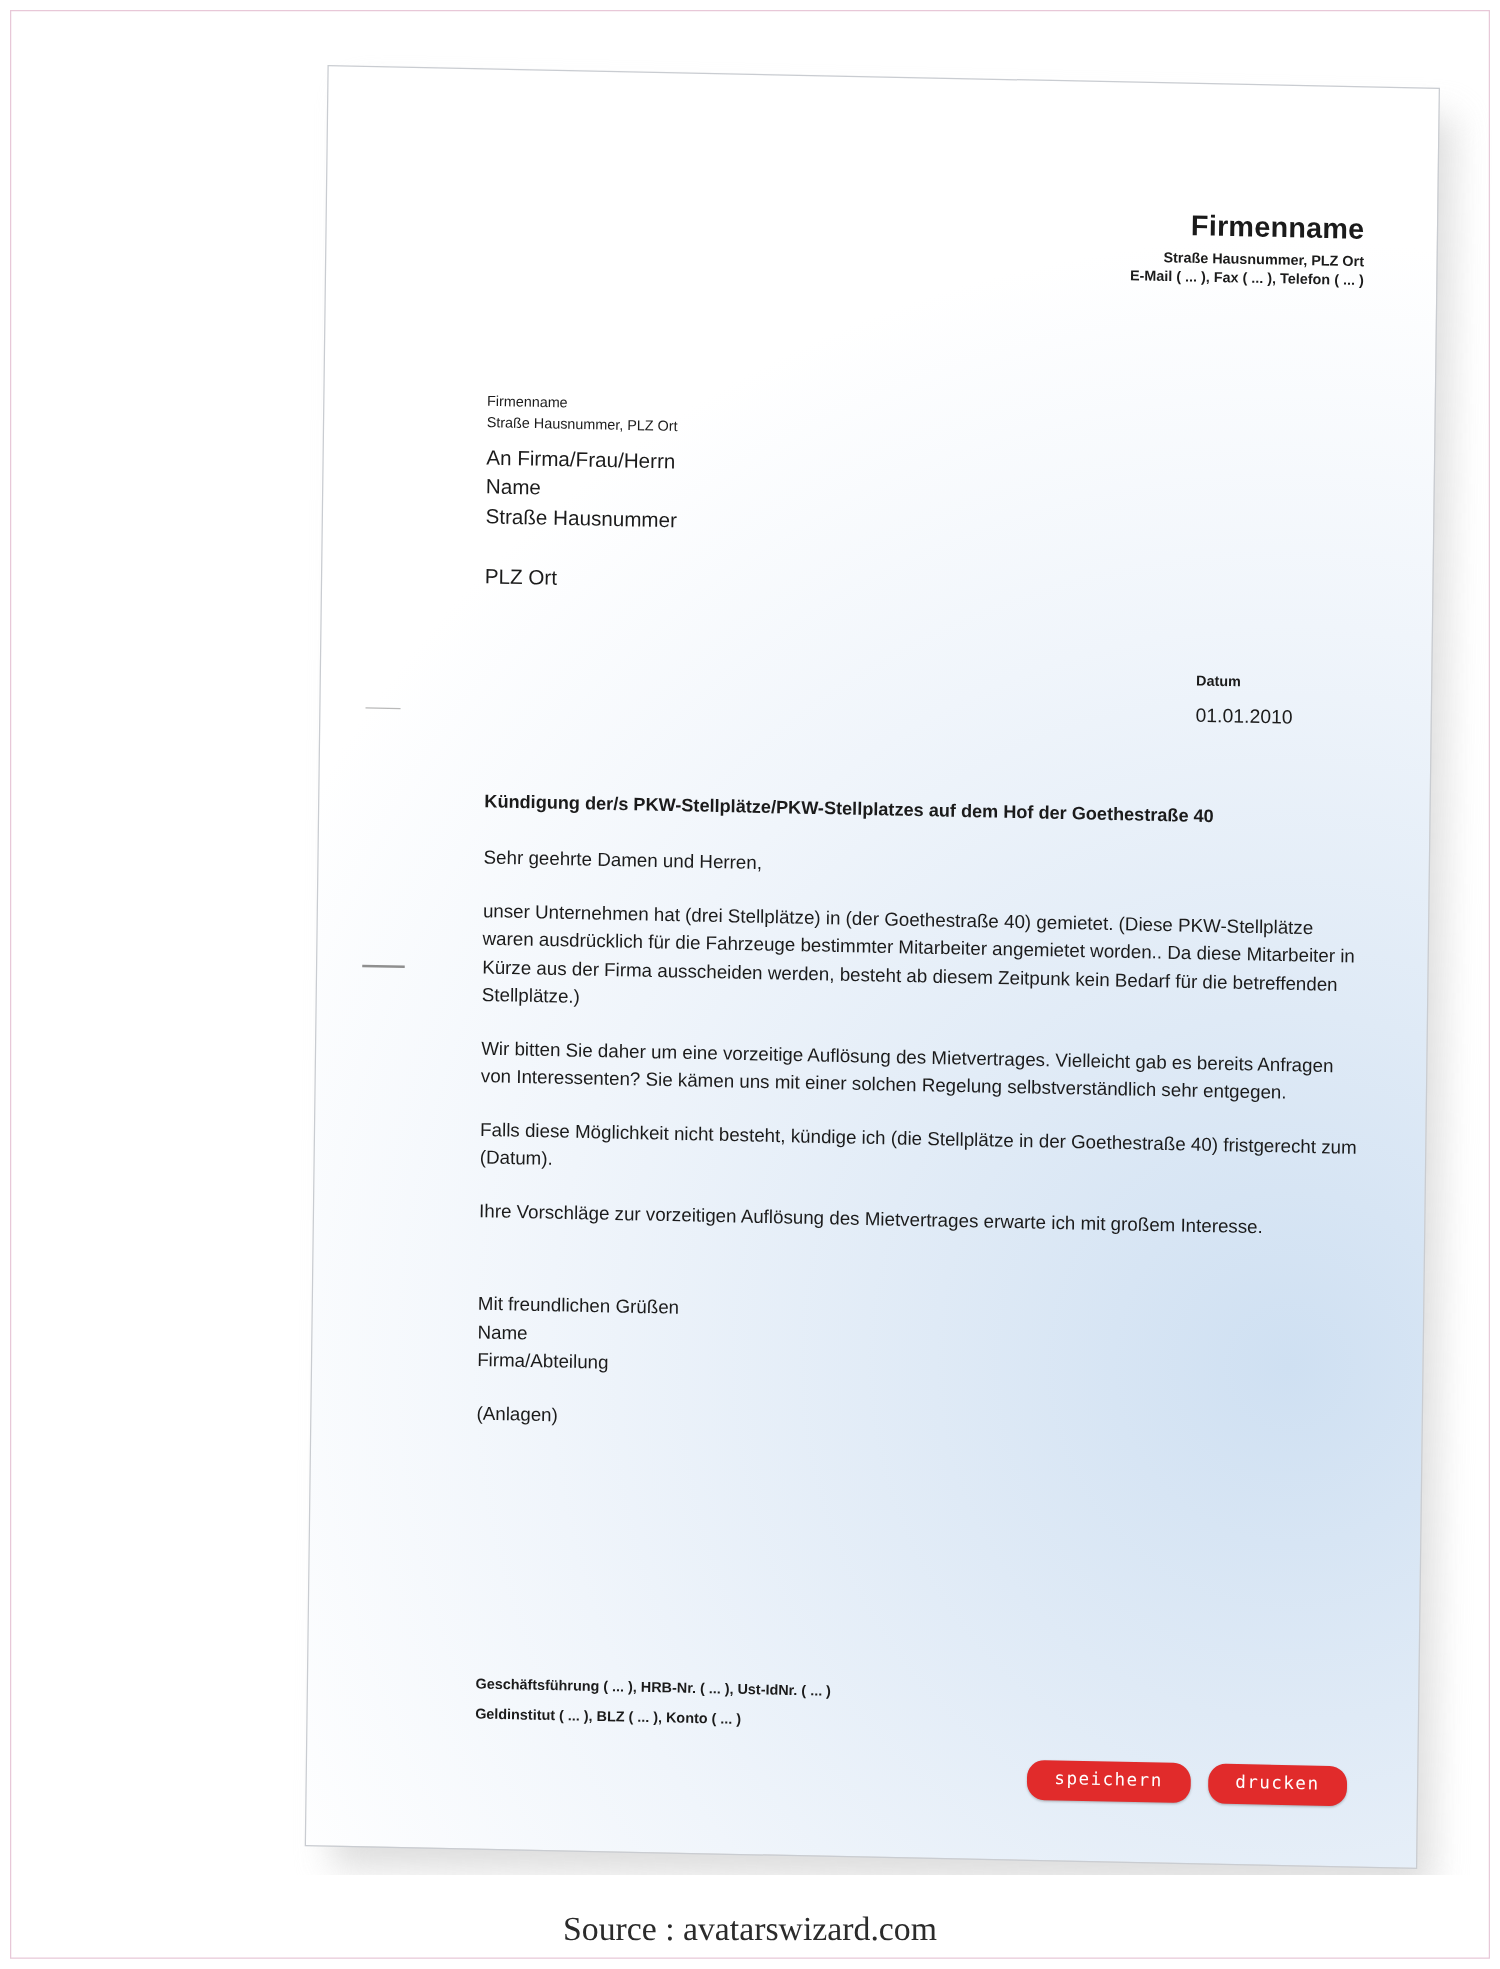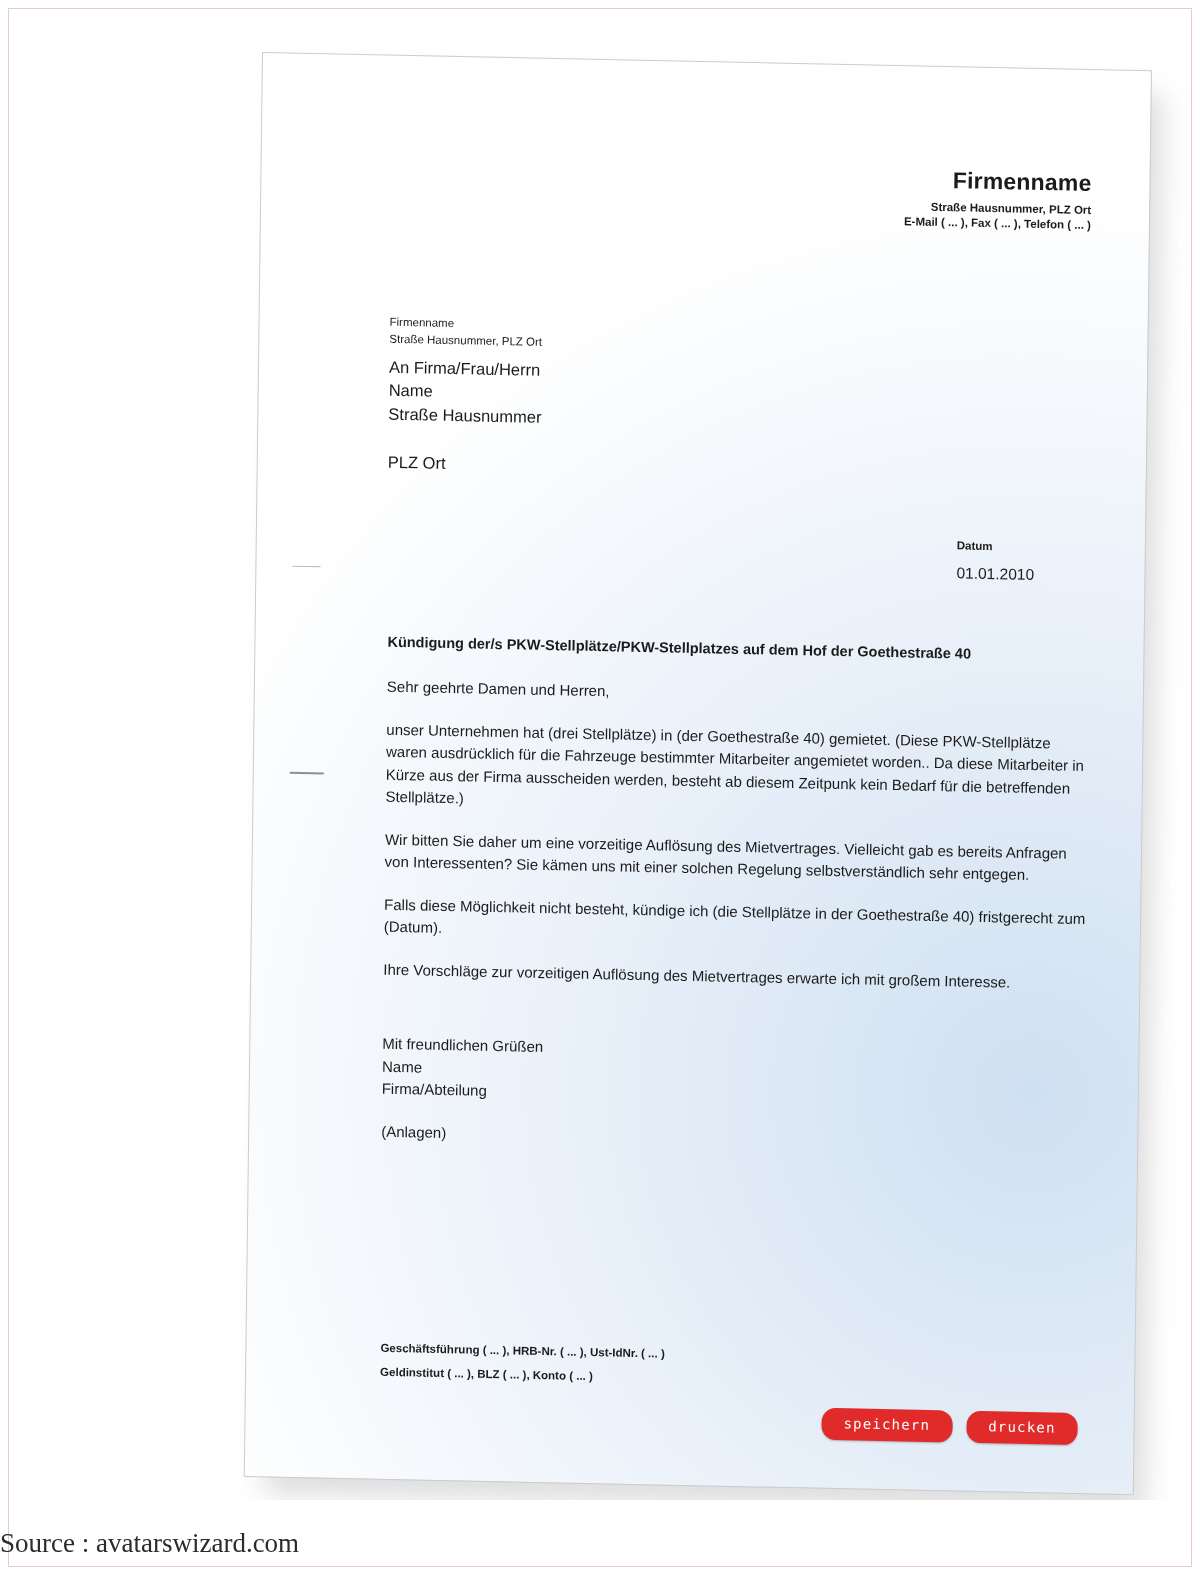--- a/index.html
+++ b/index.html
@@ -188,21 +188,21 @@
     letter-spacing: 1.2px;
     cursor: pointer;
     box-shadow: 0 1px 2px rgba(0,0,0,.25);
   }
   
   #source-caption {
     position: absolute;
     left: 0;
     right: 0;
     bottom: 16px;
-    text-align: left;
+    text-align: center;
     font-family: "Liberation Serif", serif;
     font-size: 27px;
     color: #2b2b2b;
   }
 </style>
 </head>
 <body>
 
 <div id="page-frame"></div>
 

